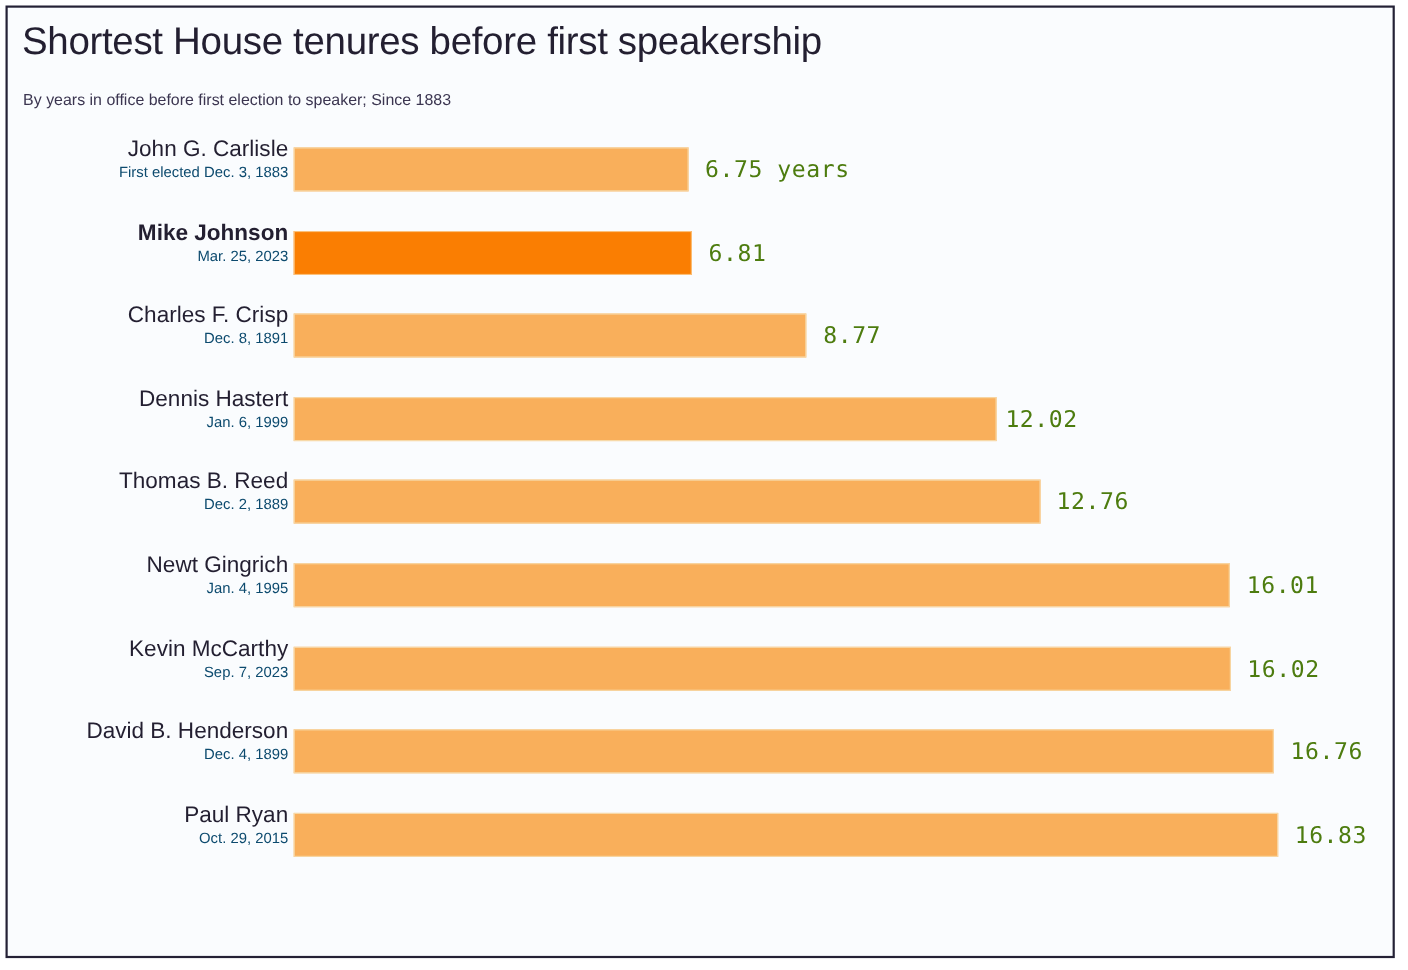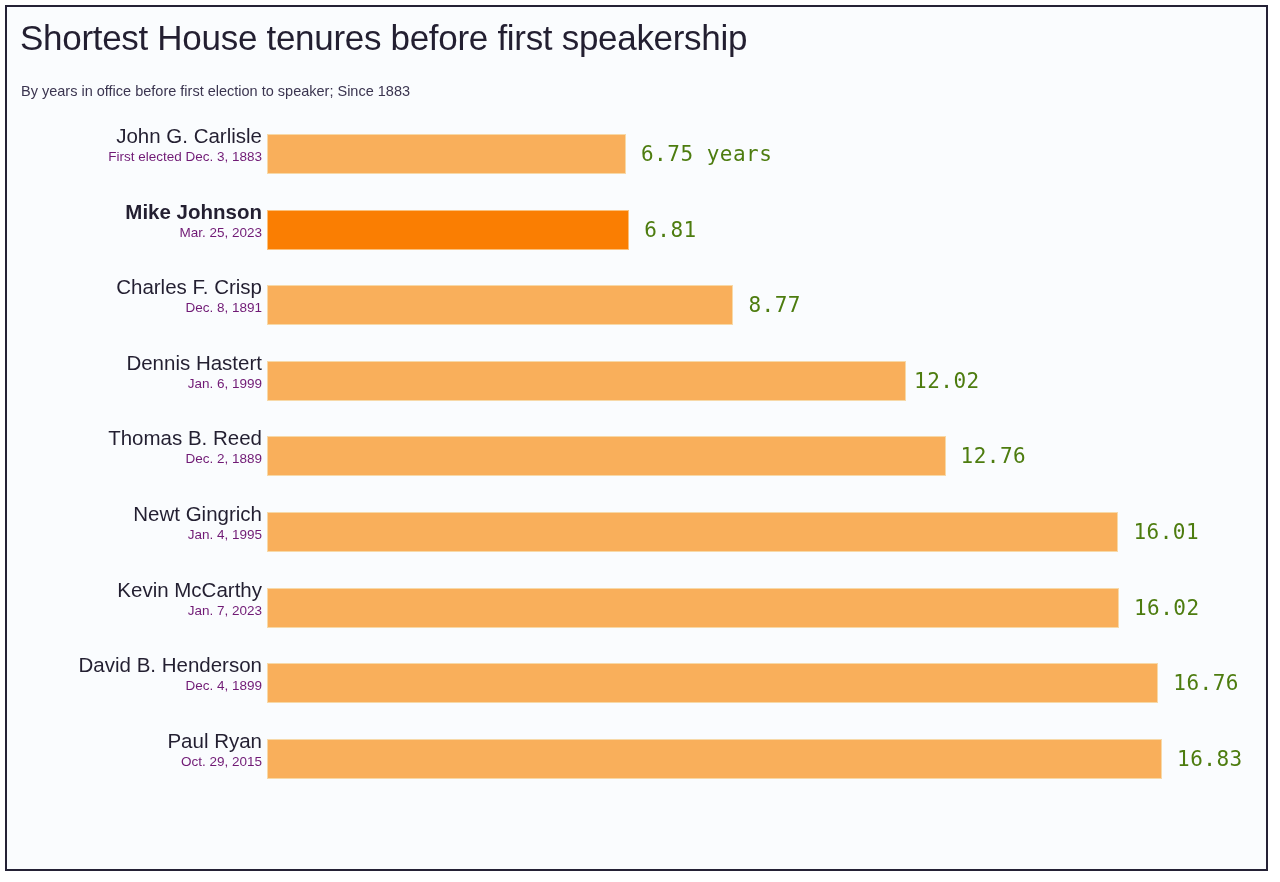--- a/index.html
+++ b/index.html
@@ -81,21 +81,21 @@
     line-height: 25px;
     white-space: nowrap;
   }
   .row.highlight .row-name {
     font-weight: 700;
   }
 
   .row-date {
     font-size: 13.5px;
     font-weight: 500;
-    color: #701a75;
+    color: #0c4a6e;
     line-height: 17px;
     white-space: nowrap;
   }
 
   .bar-track {
     position: absolute;
     left: 260px;
     top: 11px;
     right: 0;
     height: 40px;
@@ -192,21 +192,21 @@
             <div class="row-date">Jan. 4, 1995</div>
           </div>
           <div class="bar-track">
             <div class="bar" style="width: 851.393px;"></div>
             <div class="bar-value" style="left: 866.393px;">16.01</div>
           </div>
         </div>
         <div class="row">
           <div class="row-label">
             <div class="row-name">Kevin McCarthy</div>
-            <div class="row-date">Jan. 7, 2023</div>
+            <div class="row-date">Sep. 7, 2023</div>
           </div>
           <div class="bar-track">
             <div class="bar" style="width: 851.925px;"></div>
             <div class="bar-value" style="left: 866.925px;">16.02</div>
           </div>
         </div>
         <div class="row">
           <div class="row-label">
             <div class="row-name">David B. Henderson</div>
             <div class="row-date">Dec. 4, 1899</div>

